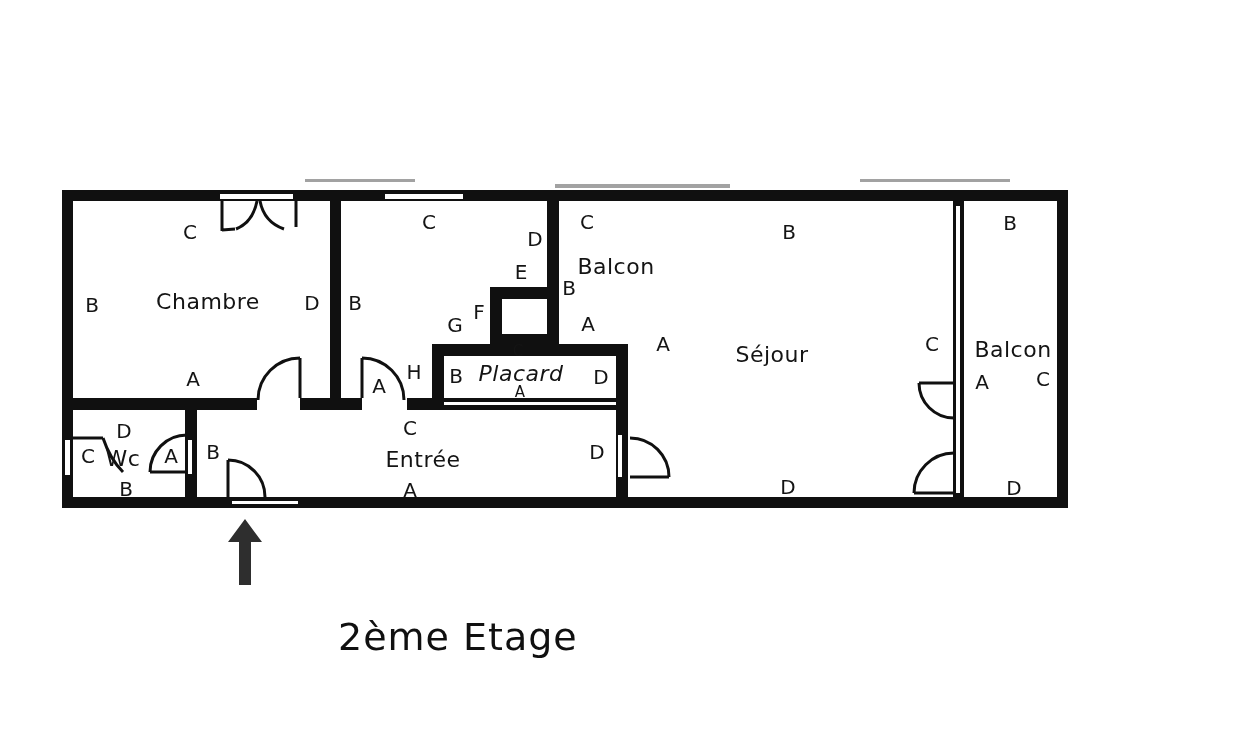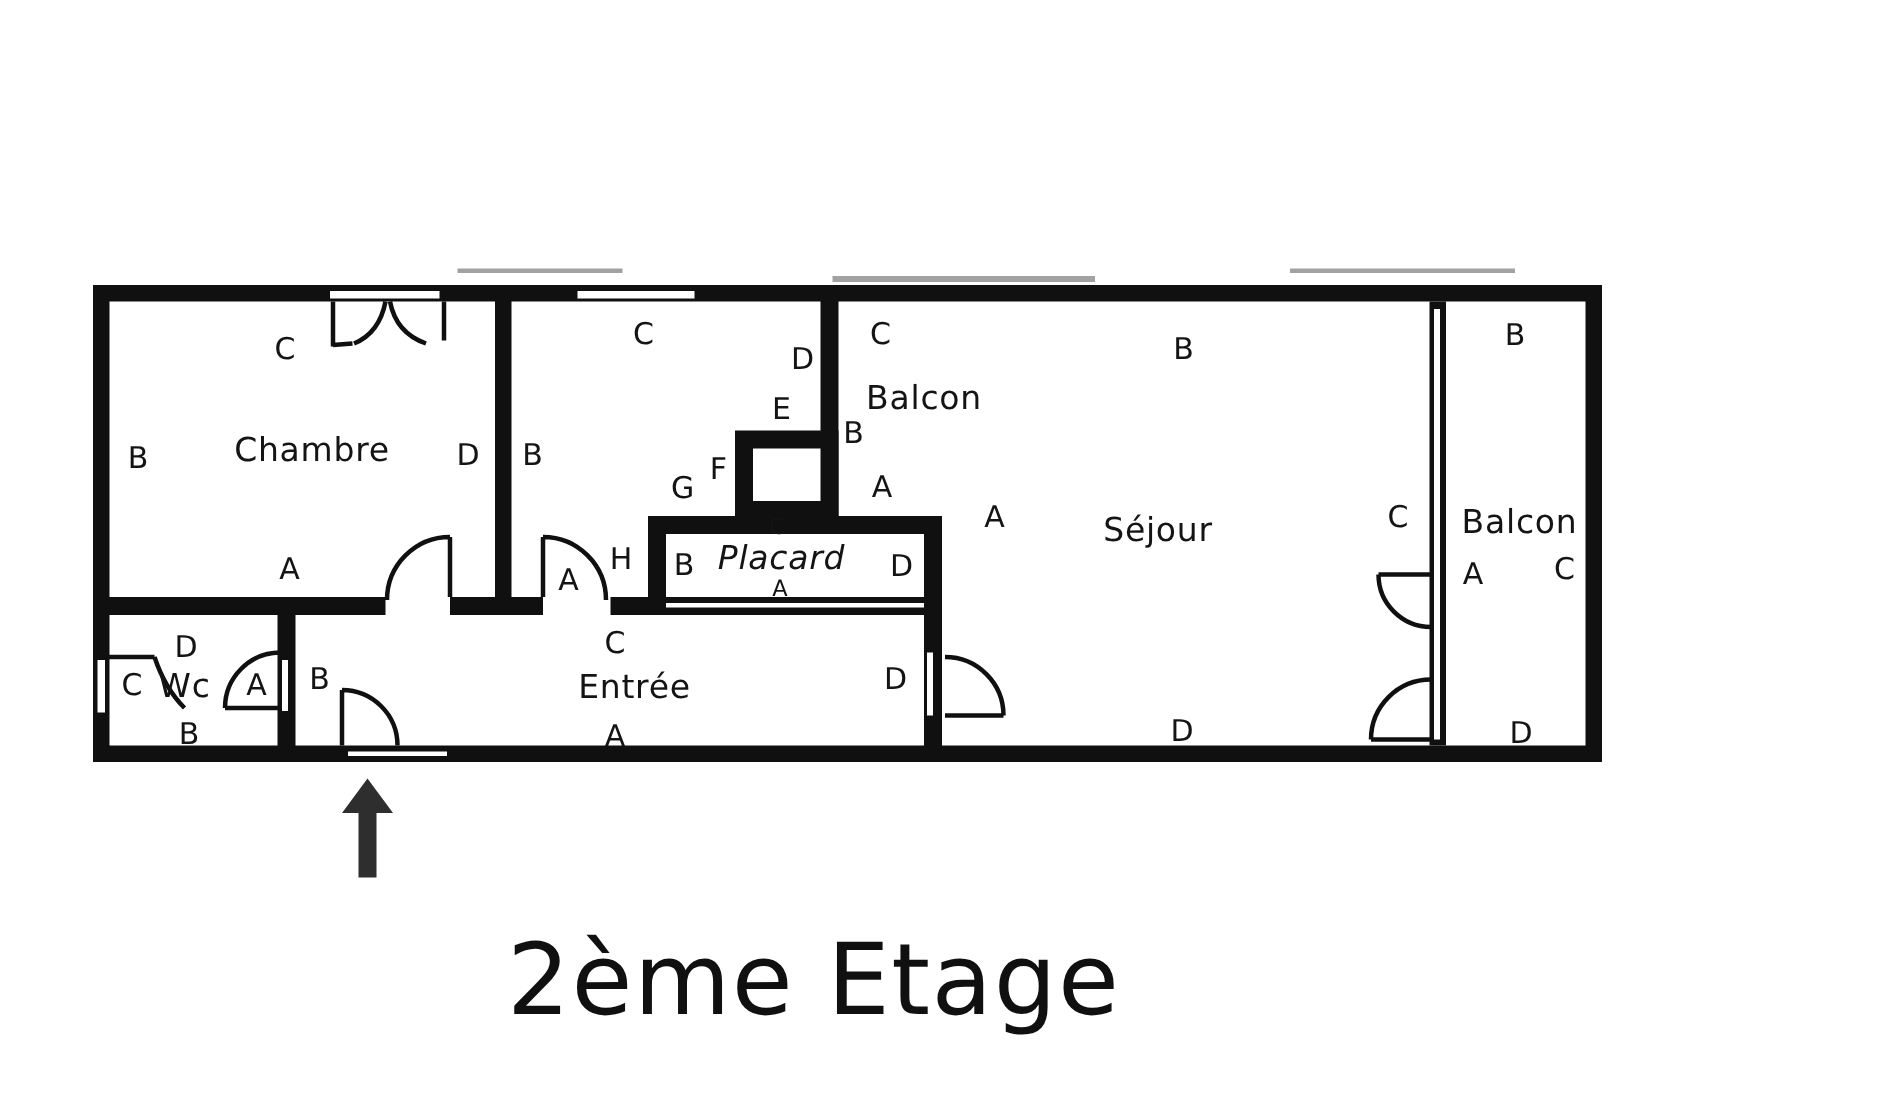--- a/index.html
+++ b/index.html
@@ -11,22 +11,22 @@
   .room-name{
     position:absolute;transform:translate(-50%,-50%);
     font-size:22px;letter-spacing:0.5px;white-space:nowrap;color:#141414;
   }
   .wall-label{
     position:absolute;transform:translate(-50%,-50%);
     font-size:20px;color:#141414;white-space:nowrap;
   }
   .wall-label.small{font-size:15px;}
   #floor-title{
-    position:absolute;left:338px;top:615px;width:360px;text-align:center;
-    font-size:66px;letter-spacing:1px;color:#101010;white-space:nowrap;
+    position:absolute;left:338px;top:615px;width:360px;text-align:left;
+    font-size:38px;letter-spacing:1px;color:#101010;white-space:nowrap;
   }
 </style>
 </head>
 <body>
 
 <div id="stage">
 
   <svg id="plan-svg" width="1260" height="734" viewBox="0 0 1260 734">
 
     <g fill="#555" opacity="0.55">

